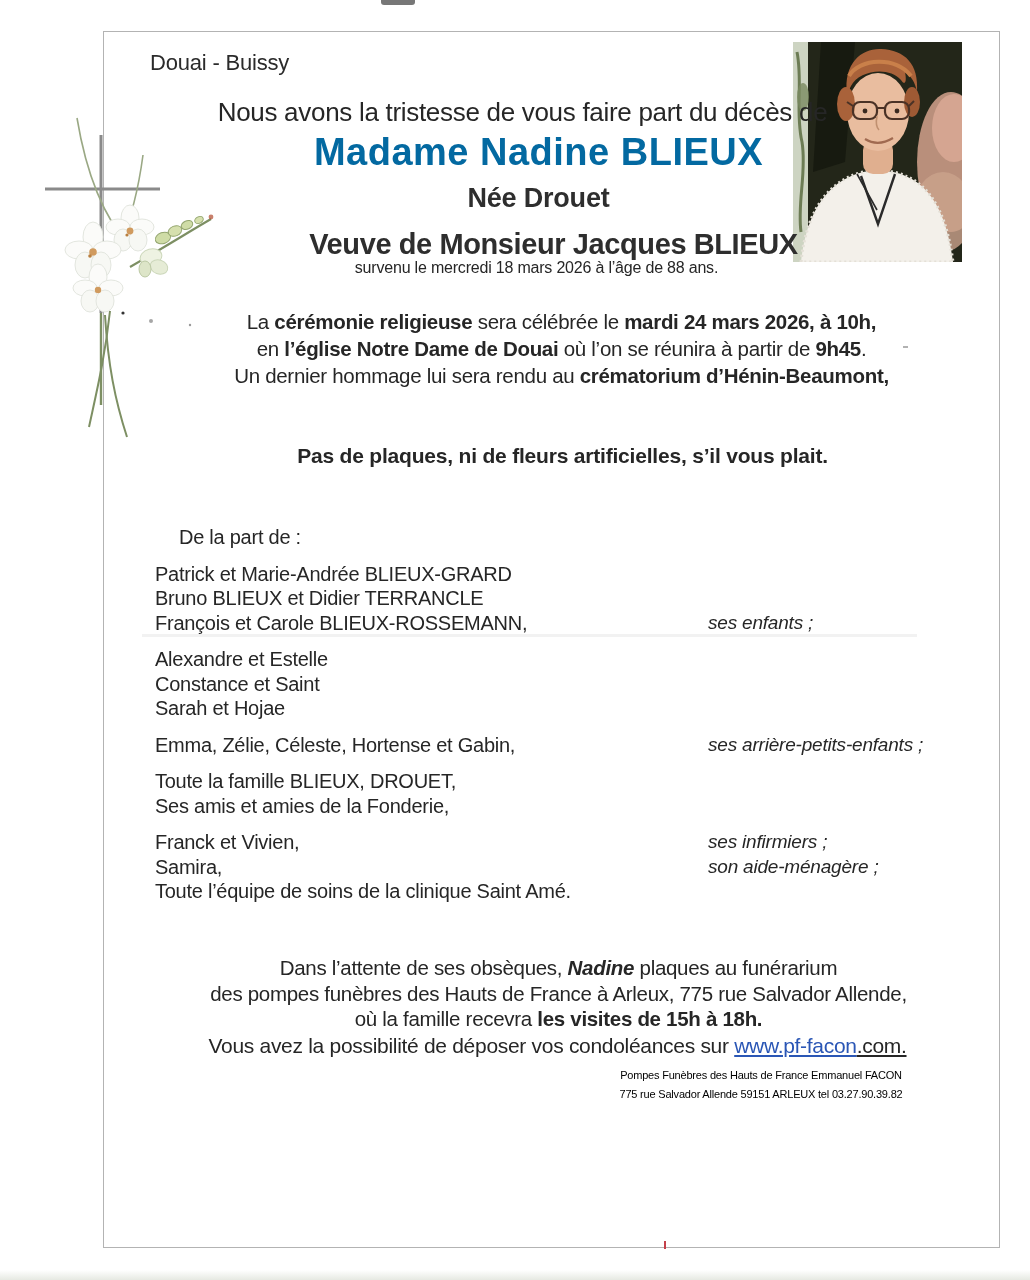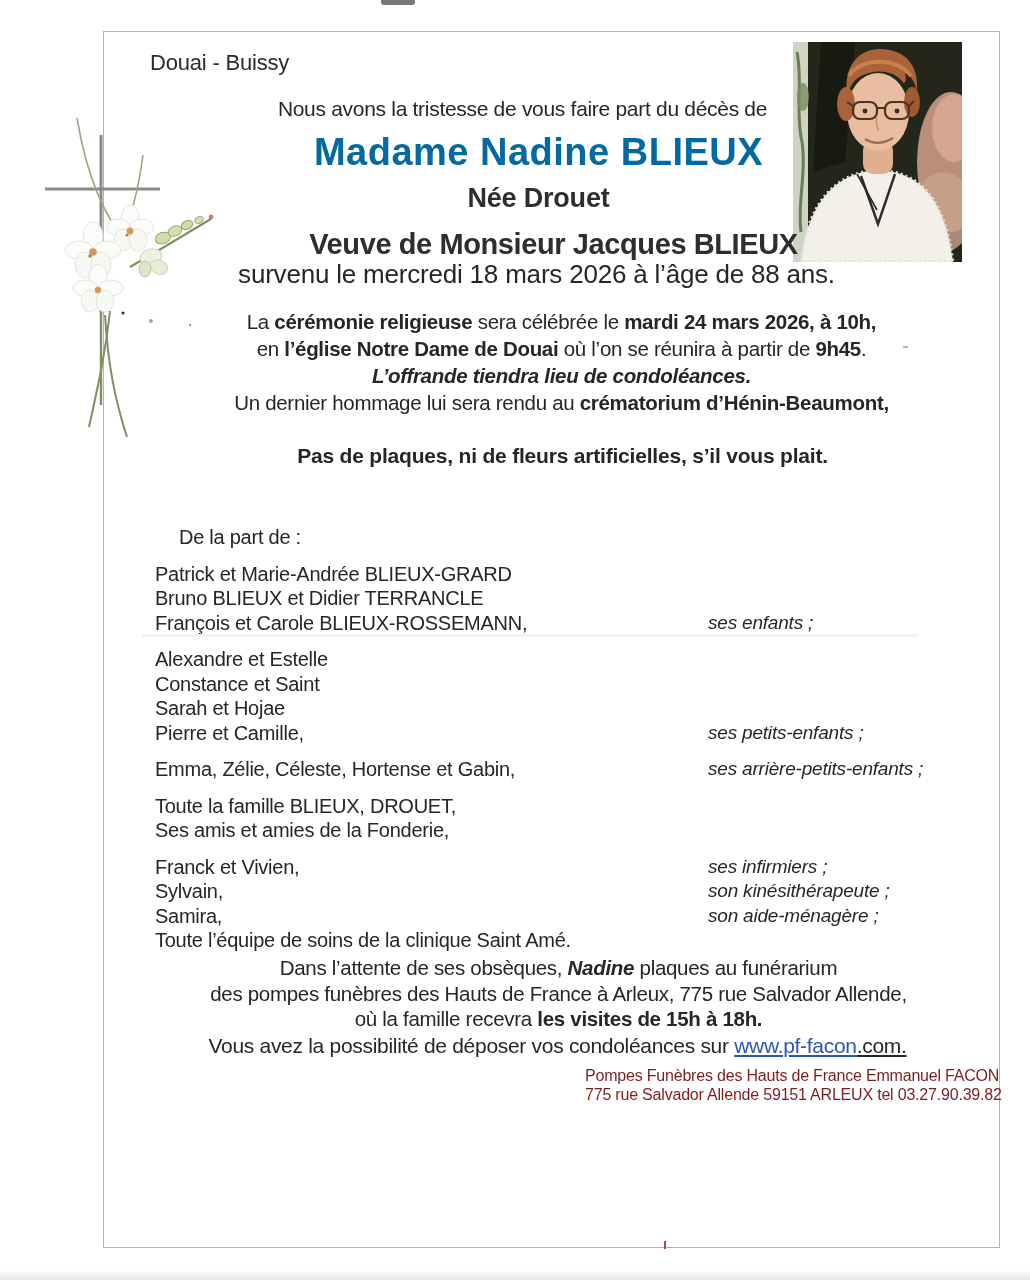--- a/index.html
+++ b/index.html
@@ -8,44 +8,44 @@
     font-family:Liberation Sans, sans-serif;color:#262626;
   }
   .card{
     position:absolute;left:103px;top:31px;width:897px;height:1217px;
     background:#ffffff;border:1px solid #b3b3b3;box-sizing:border-box;
   }
   .centerband{position:absolute;left:103px;width:897px;text-align:center;}
   .location{
     position:absolute;left:150px;top:50px;font-size:22px;letter-spacing:-0.2px;color:#2b2b2b;
   }
-  .intro{top:97px;font-size:21px;letter-spacing:-0.3px;transform:translateX(-29px);}
+  .intro{top:97px;font-size:26px;letter-spacing:-0.3px;transform:translateX(-29px);}
   .deceased-name{
     top:131px;font-size:38px;font-weight:600;letter-spacing:0.5px;color:#0369a1;
     transform:translateX(-13px);margin:0;
   }
   .maiden{top:183px;font-size:27px;font-weight:700;letter-spacing:-0.2px;color:#2e2e2e;transform:translateX(-13px);margin:0;}
   .widow{top:212px;font-size:29px;font-weight:700;letter-spacing:-0.4px;color:#2e2e2e;transform:translateX(-14px);margin:16px;}
-  .death-line{top:259px;font-size:26px;letter-spacing:-0.2px;transform:translateX(-15px);}
+  .death-line{top:259px;font-size:16px;letter-spacing:-0.2px;transform:translateX(-15px);}
   .ceremony{top:308px;font-size:20.5px;letter-spacing:-0.3px;line-height:27px;transform:translateX(10px);}
   .no-flowers{top:444px;font-size:21px;font-weight:700;letter-spacing:-0.2px;transform:translateX(11px);}
   .family{position:absolute;left:155px;top:525px;width:780px;font-size:20px;letter-spacing:-0.25px;line-height:24.5px;}
   .family-heading{margin-bottom:12px;margin-left:24px;}
   .family-group{margin-bottom:12px;}
   .family-row{position:relative;}
   .rel-label{position:absolute;left:553px;top:0;font-style:italic;font-size:19px;letter-spacing:-0.2px;white-space:nowrap;}
   .closing{top:955px;font-size:20.5px;letter-spacing:-0.3px;line-height:25.5px;transform:translateX(7px);}
   .link-line{top:1034px;font-size:21px;letter-spacing:-0.3px;transform:translateX(6px);}
   .seg-b{font-weight:700;}
   .seg-i{font-style:italic;}
   .seg-u{text-decoration:underline;}
   .seg-link{color:#2a56b5;text-decoration:underline;cursor:pointer;}
   .footer{
-    position:absolute;left:585px;top:1066px;width:352px;text-align:left;
-    font-size:16px;letter-spacing:-0.2px;line-height:19px;color:#7f1d1d;
+    position:absolute;left:585px;top:1066px;width:352px;text-align:center;
+    font-size:11px;letter-spacing:-0.2px;line-height:19px;color:#000000;
   }
   .photo{
     position:absolute;left:793px;top:42px;width:169px;height:220px;overflow:hidden;
   }
   .flowers{position:absolute;left:35px;top:85px;}
   .smudge-top{position:absolute;left:381px;top:0;width:34px;height:5px;background:#4a4a4a;border-radius:0 0 3px 3px;opacity:.75;}
   .artifact-line{position:absolute;left:142px;top:634px;width:775px;height:3px;background:rgba(0,0,0,0.05);}
   .speck-a{position:absolute;left:149px;top:319px;width:4px;height:4px;background:rgba(0,0,0,0.35);border-radius:50%;}
   .speck-b{position:absolute;left:903px;top:346px;width:5px;height:2px;background:rgba(0,0,0,0.3);}
   .red-tick{position:absolute;left:664px;top:1241px;width:2px;height:8px;background:#c4404a;}
@@ -97,49 +97,46 @@
 
   <div class="centerband intro">Nous avons la tristesse de vous faire part du décès de</div>
   <h1 class="centerband deceased-name">Madame Nadine BLIEUX</h1>
   <h2 class="centerband maiden">Née Drouet</h2>
   <h2 class="centerband widow">Veuve de Monsieur Jacques BLIEUX</h2>
   <div class="centerband death-line">survenu le mercredi 18 mars 2026 à l’âge de 88 ans.</div>
 
   <div class="centerband ceremony">
       <div class="line"><span>La </span><span class="seg-b">cérémonie religieuse</span><span> sera célébrée le </span><span class="seg-b">mardi 24 mars 2026, à 10h,</span></div>
       <div class="line"><span>en </span><span class="seg-b">l’église Notre Dame de Douai</span><span> où l’on se réunira à partir de </span><span class="seg-b">9h45</span><span>.</span></div>
-      <div class="line"><span class="seg-b seg-i">L’offrande tiendra lieu de condoléances.</span></div>
       <div class="line"><span>Un dernier hommage lui sera rendu au </span><span class="seg-b">crématorium d’Hénin-Beaumont,</span></div>
     </div>
   <div class="centerband no-flowers">Pas de plaques, ni de fleurs artificielles, s’il vous plait.</div>
 
   <div class="family">
     <div class="family-heading">De la part de :</div>
     <div id="family-groups">
         <div class="family-group">
           <div class="family-row"><span>Patrick et Marie-Andrée BLIEUX-GRARD</span></div>
           <div class="family-row"><span>Bruno BLIEUX et Didier TERRANCLE</span></div>
           <div class="family-row"><span>François et Carole BLIEUX-ROSSEMANN,</span><span class="rel-label">ses enfants ;</span></div>
         </div>
         <div class="family-group">
           <div class="family-row"><span>Alexandre et Estelle</span></div>
           <div class="family-row"><span>Constance et Saint</span></div>
           <div class="family-row"><span>Sarah et Hojae</span></div>
-          <div class="family-row"><span>Pierre et Camille,</span><span class="rel-label">ses petits-enfants ;</span></div>
         </div>
         <div class="family-group">
           <div class="family-row"><span>Emma, Zélie, Céleste, Hortense et Gabin,</span><span class="rel-label">ses arrière-petits-enfants ;</span></div>
         </div>
         <div class="family-group">
           <div class="family-row"><span>Toute la famille BLIEUX, DROUET,</span></div>
           <div class="family-row"><span>Ses amis et amies de la Fonderie,</span></div>
         </div>
         <div class="family-group">
           <div class="family-row"><span>Franck et Vivien,</span><span class="rel-label">ses infirmiers ;</span></div>
-          <div class="family-row"><span>Sylvain,</span><span class="rel-label">son kinésithérapeute ;</span></div>
           <div class="family-row"><span>Samira,</span><span class="rel-label">son aide-ménagère ;</span></div>
           <div class="family-row"><span>Toute l’équipe de soins de la clinique Saint Amé.</span></div>
         </div>
       </div>
   </div>
 
   <div class="centerband closing">
       <div class="line"><span>Dans l’attente de ses obsèques, </span><span class="seg-b seg-i">Nadine</span><span> plaques au funérarium</span></div>
       <div class="line"><span>des pompes funèbres des Hauts de France à Arleux, 775 rue Salvador Allende,</span></div>
       <div class="line"><span>où la famille recevra </span><span class="seg-b">les visites de 15h à 18h.</span></div>

